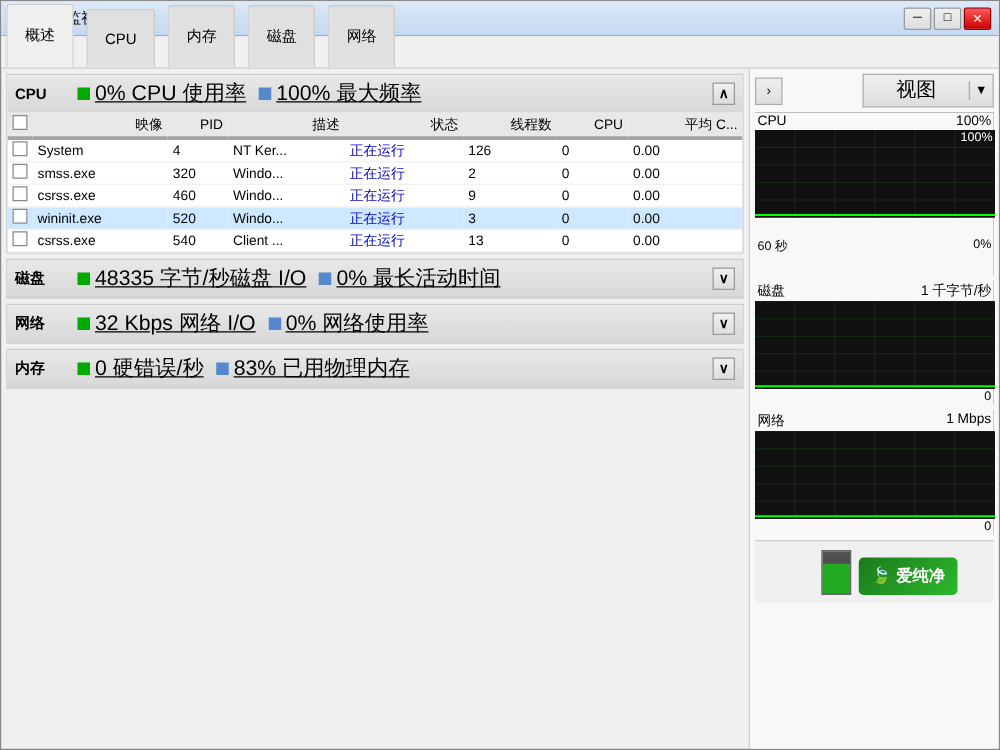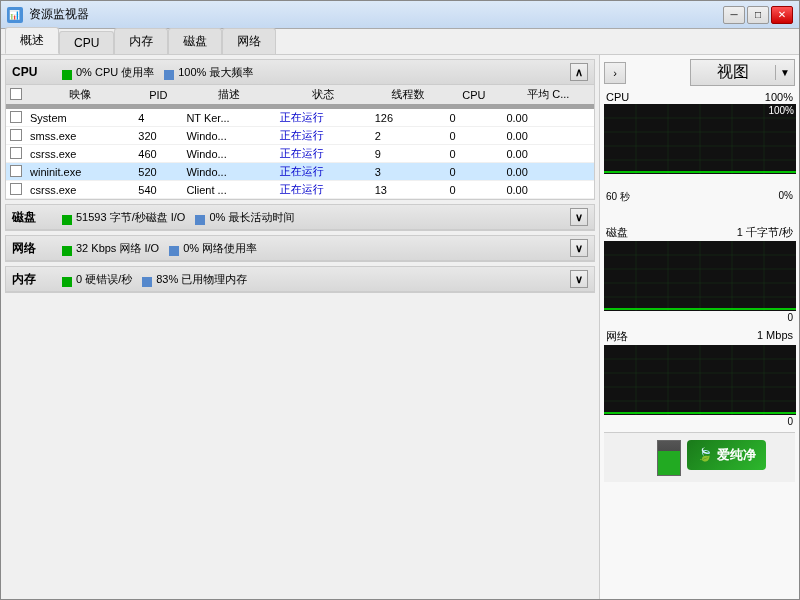--- a/index.html
+++ b/index.html
@@ -93,28 +93,28 @@
       height: 26px;
       background: #f0f0f0;
       display: flex;
       align-items: flex-end;
       padding: 0 4px;
       border-bottom: 1px solid #ccc;
       flex-shrink: 0;
     }
 
     .tab {
-      padding: 4px 14px;
+      padding: 16px 14px;
       border: 1px solid #ccc;
       border-bottom: none;
       background: #e0e0e0;
       cursor: pointer;
       font-size: 12px;
       border-radius: 3px 3px 0 0;
-      margin-right: 0;
+      margin-right: 10px;
     }
 
     .tab.active {
       background: #f0f0f0;
       border-bottom: 1px solid #f0f0f0;
       z-index: 1;
     }
 
     
     .main-content {
@@ -150,24 +150,25 @@
       font-weight: bold;
     }
 
     .section-title {
       font-weight: bold;
       min-width: 40px;
     }
 
     .status-indicator {
       display: inline-flex;
-      align-items: flex-end;
+      align-items: center;
       gap: 4px;
       font-weight: normal;
-      font-size: 11px;
+      font-size: 17px;
+      text-decoration: underline;
     }
 
     .dot {
       width: 10px;
       height: 10px;
       display: inline-block;
     }
 
     .dot.green { background: #0a0; }
     .dot.blue { background: #5588cc; }
@@ -188,22 +189,22 @@
     
     .cpu-table {
       width: 100%;
       font-size: 11px;
       border-collapse: collapse;
     }
 
     .cpu-table th {
       background: #e8e8e8;
       padding: 2px 4px;
-      text-align: center;
-      border-bottom: 5px solid #a3a3a3;
+      text-align: right;
+      border-bottom: 3px solid #a3a3a3;
       font-weight: normal;
       cursor: pointer;
     }
 
     .cpu-table td {
       padding: 1px 4px;
       border-bottom: 1px solid #f0f0f0;
     }
     .cpu-table tr.selected td { background: #cde8ff; }
 
@@ -445,21 +446,21 @@
               </tbody>
           </table>
         </div>
       </div>
 
       <div class="section">
         <div class="section-header">
           <span class="section-title">磁盘</span>
           <span class="status-indicator">
             <span class="dot green"></span>
-            <span>51593 字节/秒磁盘 I/O</span>
+            <span>48335 字节/秒磁盘 I/O</span>
           </span>
           <span class="status-indicator">
             <span class="dot blue"></span>
             <span>0% 最长活动时间</span>
           </span>
           <div class="section-expand">∨</div>
         </div>
       </div>
 
       <div class="section">
@@ -586,21 +587,21 @@
             <polyline points="0,68 192,68" stroke="#0f0" stroke-width="1.5" fill="none"></polyline>
           </svg>
           <span class="chart-0"></span>
         </div>
         <div style="display:flex;justify-content:flex-end;padding:1px 2px;font-size:10px;background:#f8f8f8;">
           <span>0</span>
         </div>
       </div>
 
       <div class="bottom-right-bar">
-        <div style="display:flex;align-items:flex-start;gap:6px;padding-left:24px;">
+        <div style="display:flex;align-items:flex-end;gap:6px;padding-left:24px;">
           <div style="width:24px;height:36px;background:linear-gradient(to top,#333,#555);border:1px solid #666;position:relative;">
             <div style="position:absolute;bottom:0;left:0;right:0;height:70%;background:#2a2;"></div>
           </div>
           <div style="background:linear-gradient(135deg,#1a7a1a,#2db82d);color:white;font-size:13px;font-weight:bold;padding:6px 10px;border-radius:4px;">
             <span>🍃</span>
             <span>爱纯净</span>
           </div>
         </div>
       </div>
 

